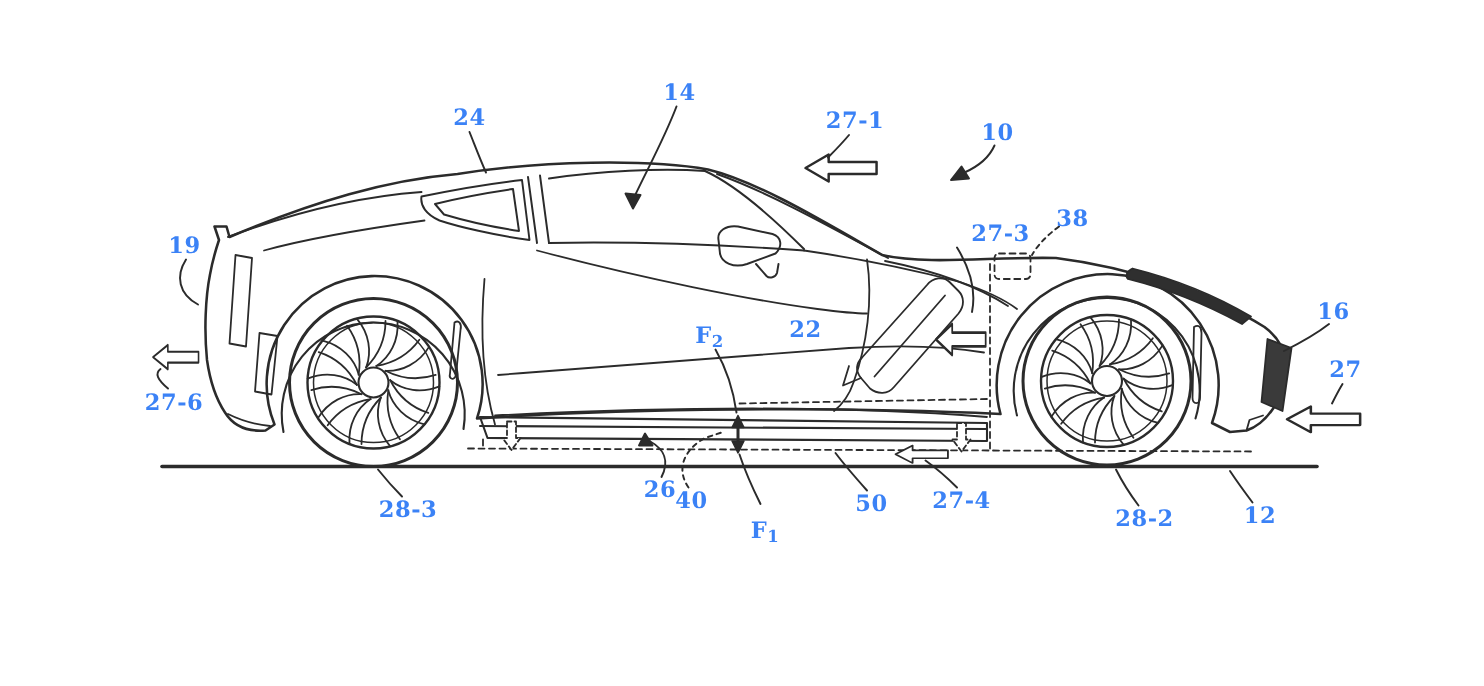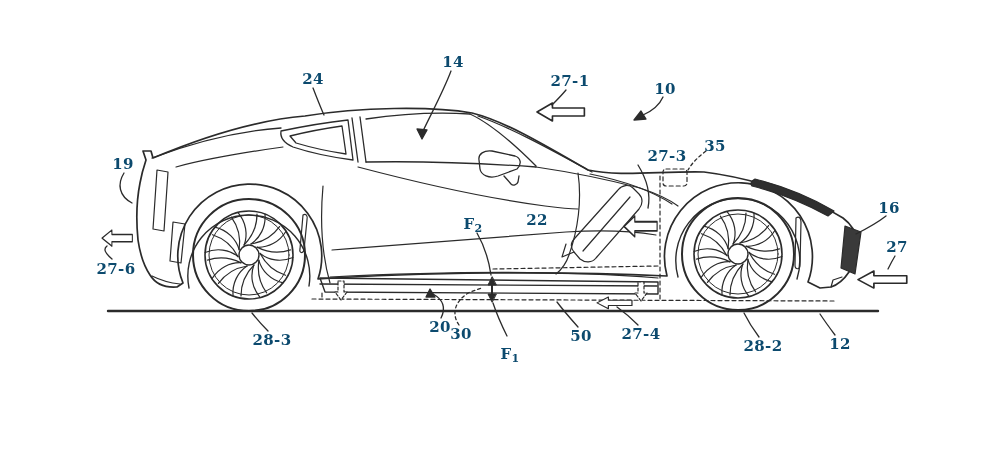--- a/index.html
+++ b/index.html
@@ -1,20 +1,20 @@
 <!DOCTYPE html>
 <html><head>
 <meta charset="utf-8">
 <style>
   html,body{margin:0;padding:0;background:#ffffff;}
   .stage{position:relative;width:989px;height:457px;background:#ffffff;overflow:hidden;
          font-family:"DejaVu Serif", "Liberation Serif", serif;}
   .stage svg{position:absolute;left:0;top:0;}
   .ref{position:absolute;transform:translate(-50%,-50%);
-       font-weight:700;font-size:15px;color:#0c4a6e;letter-spacing:.4px;white-space:nowrap;line-height:1;}
+       font-weight:700;font-size:15px;color:#3b82f6;letter-spacing:.4px;white-space:nowrap;line-height:1;}
   .ref sub{font-size:11px;font-weight:700;vertical-align:-3px;}
   .underlined{text-underline-offset:3px;}
 </style>
 </head>
 <body>
 
 <div class="stage">
 
   <svg width="989" height="457" viewBox="0 0 989 457" fill="none" stroke="#2b2b2b" stroke-linecap="round" stroke-linejoin="round">
     <defs>
@@ -171,28 +171,28 @@
       <path d="M759,337 C753,329 748,321 744,313"></path>
       <path d="M835,335 C829,327 824,320 820,314"></path>
     </g>
   </svg>
 
   <div class="ref" style="left:313px;top:79px">24</div>
   <div class="ref" style="left:453px;top:62px">14</div>
   <div class="ref" style="left:570px;top:81px">27-1</div>
   <div class="ref" style="left:665px;top:89px">10</div>
   <div class="ref" style="left:667px;top:156px">27-3</div>
-  <div class="ref" style="left:715px;top:146px">35</div>
+  <div class="ref" style="left:715px;top:146px">38</div>
   <div class="ref" style="left:123px;top:164px">19</div>
   <div class="ref" style="left:889px;top:208px">16</div>
   <div class="ref" style="left:897px;top:247px">27</div>
   <div class="ref" style="left:116px;top:269px">27-6</div>
   <div class="ref underlined" style="left:537px;top:220px">22</div>
   <div class="ref" style="left:473px;top:225px"><span>F</span><sub>2</sub></div>
   <div class="ref" style="left:510px;top:355px"><span>F</span><sub>1</sub></div>
-  <div class="ref" style="left:440px;top:327px">20</div>
-  <div class="ref" style="left:461px;top:334px">30</div>
+  <div class="ref" style="left:440px;top:327px">26</div>
+  <div class="ref" style="left:461px;top:334px">40</div>
   <div class="ref" style="left:581px;top:336px">50</div>
   <div class="ref" style="left:641px;top:334px">27-4</div>
   <div class="ref" style="left:272px;top:340px">28-3</div>
   <div class="ref" style="left:763px;top:346px">28-2</div>
   <div class="ref" style="left:840px;top:344px">12</div>
 </div>
 
 </body></html>

